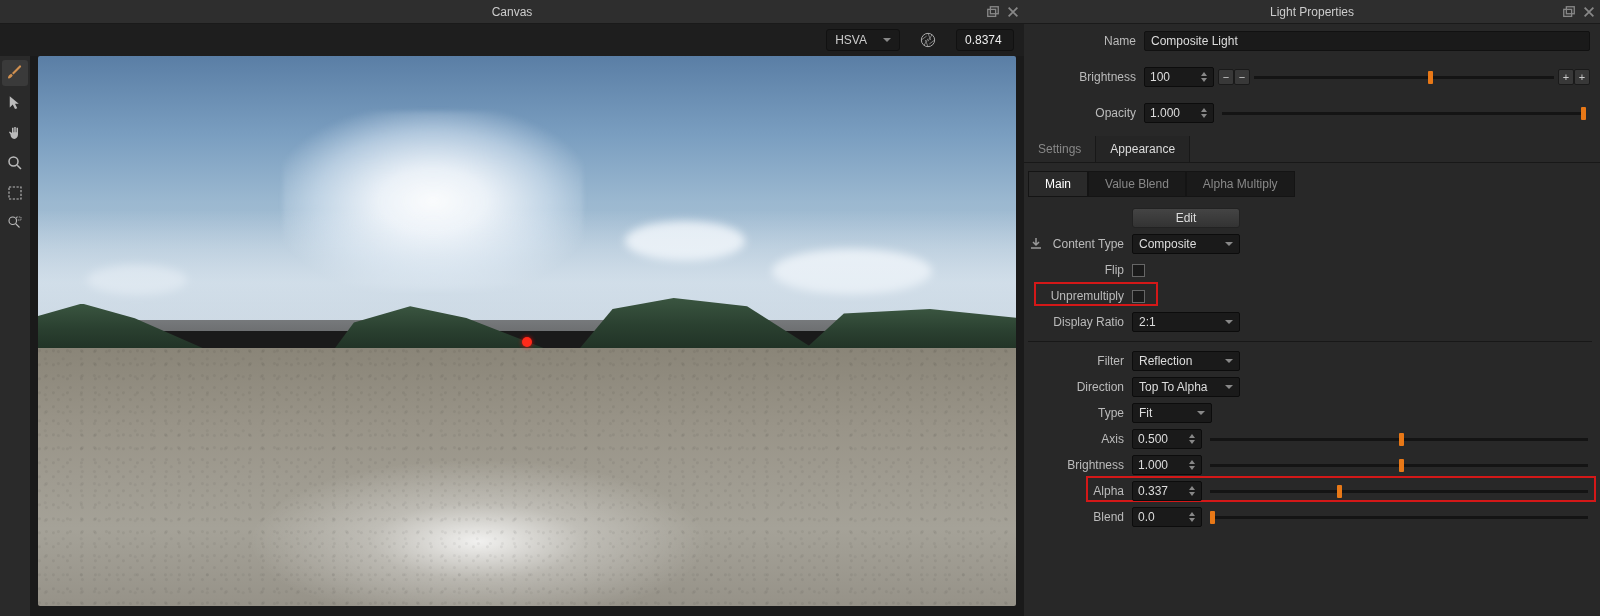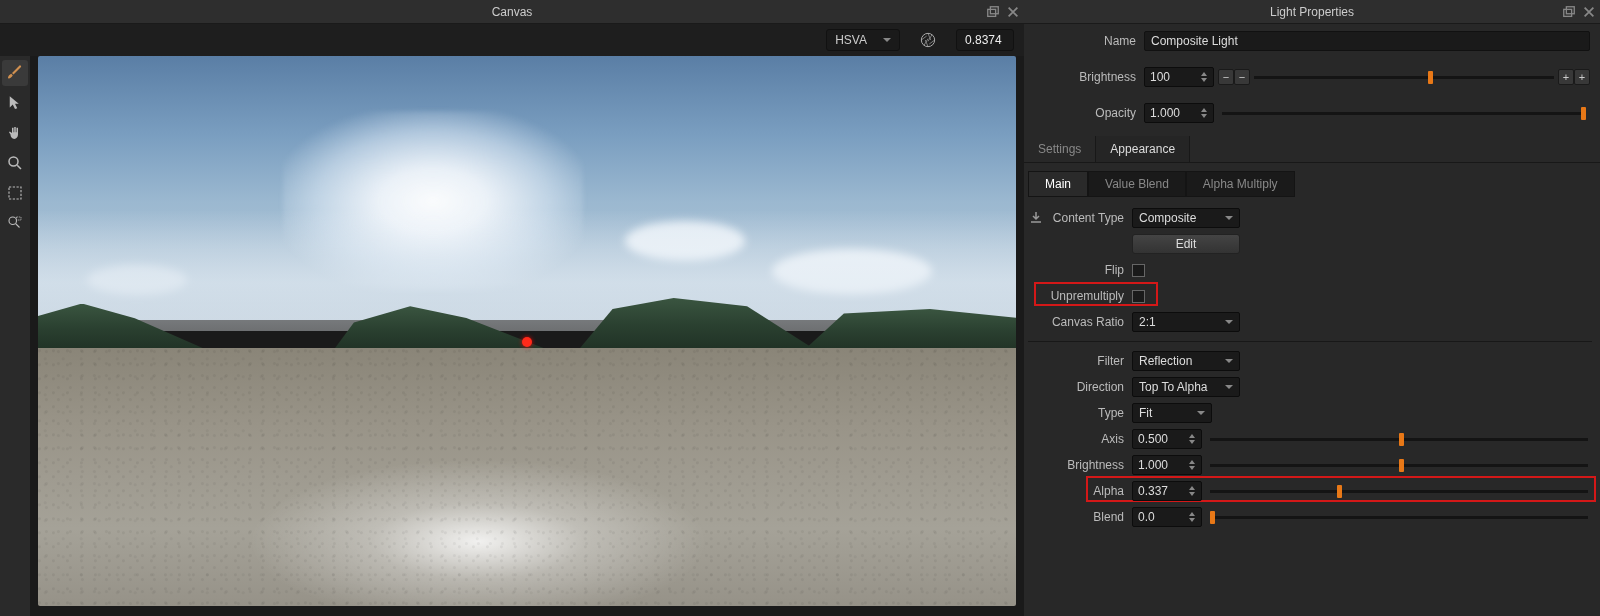--- a/index.html
+++ b/index.html
@@ -528,46 +528,46 @@
   </div>
 
   <div class="subtabs">
     <div class="subtab active">Main</div>
     <div class="subtab">Value Blend</div>
     <div class="subtab">Alpha Multiply</div>
   </div>
 
   <div class="content-area">
     <div class="content-row">
+      <div class="content-label" style="width:104px"></div>
+      <div class="edit-btn">
+        <span>Edit</span>
+      </div>
+    </div>
+    <div class="content-row">
       <svg class="dl-icon" viewBox="0 0 16 16">
           <path d="M8 2 V9 M5 6 L8 9 L11 6 M3 12 H13" stroke="#999" stroke-width="1.5" fill="none"></path>
         </svg>
       <div class="content-label" style="width:82px">Content Type</div>
       <div class="combo">
         <span>Composite</span>
         <div class="caret"></div>
       </div>
     </div>
     <div class="content-row">
-      <div class="content-label" style="width:104px"></div>
-      <div class="edit-btn">
-        <span>Edit</span>
-      </div>
-    </div>
-    <div class="content-row">
       <div class="content-label" style="width:104px">Flip</div>
       <div class="checkbox"></div>
     </div>
     <div class="content-row" style="position:relative">
       <div class="highlight-box" style="left:6px;top:-1px;width:124px;height:24px;"></div>
       <div class="content-label" style="width:104px">Unpremultiply</div>
       <div class="checkbox"></div>
     </div>
     <div class="content-row">
-      <div class="content-label" style="width:104px">Canvas Ratio</div>
+      <div class="content-label" style="width:104px">Display Ratio</div>
       <div class="combo">
         <span>2:1</span>
         <div class="caret"></div>
       </div>
     </div>
 
     <div class="divider"></div>
 
     <div class="content-row">
       <div class="content-label" style="width:104px">Filter</div>

